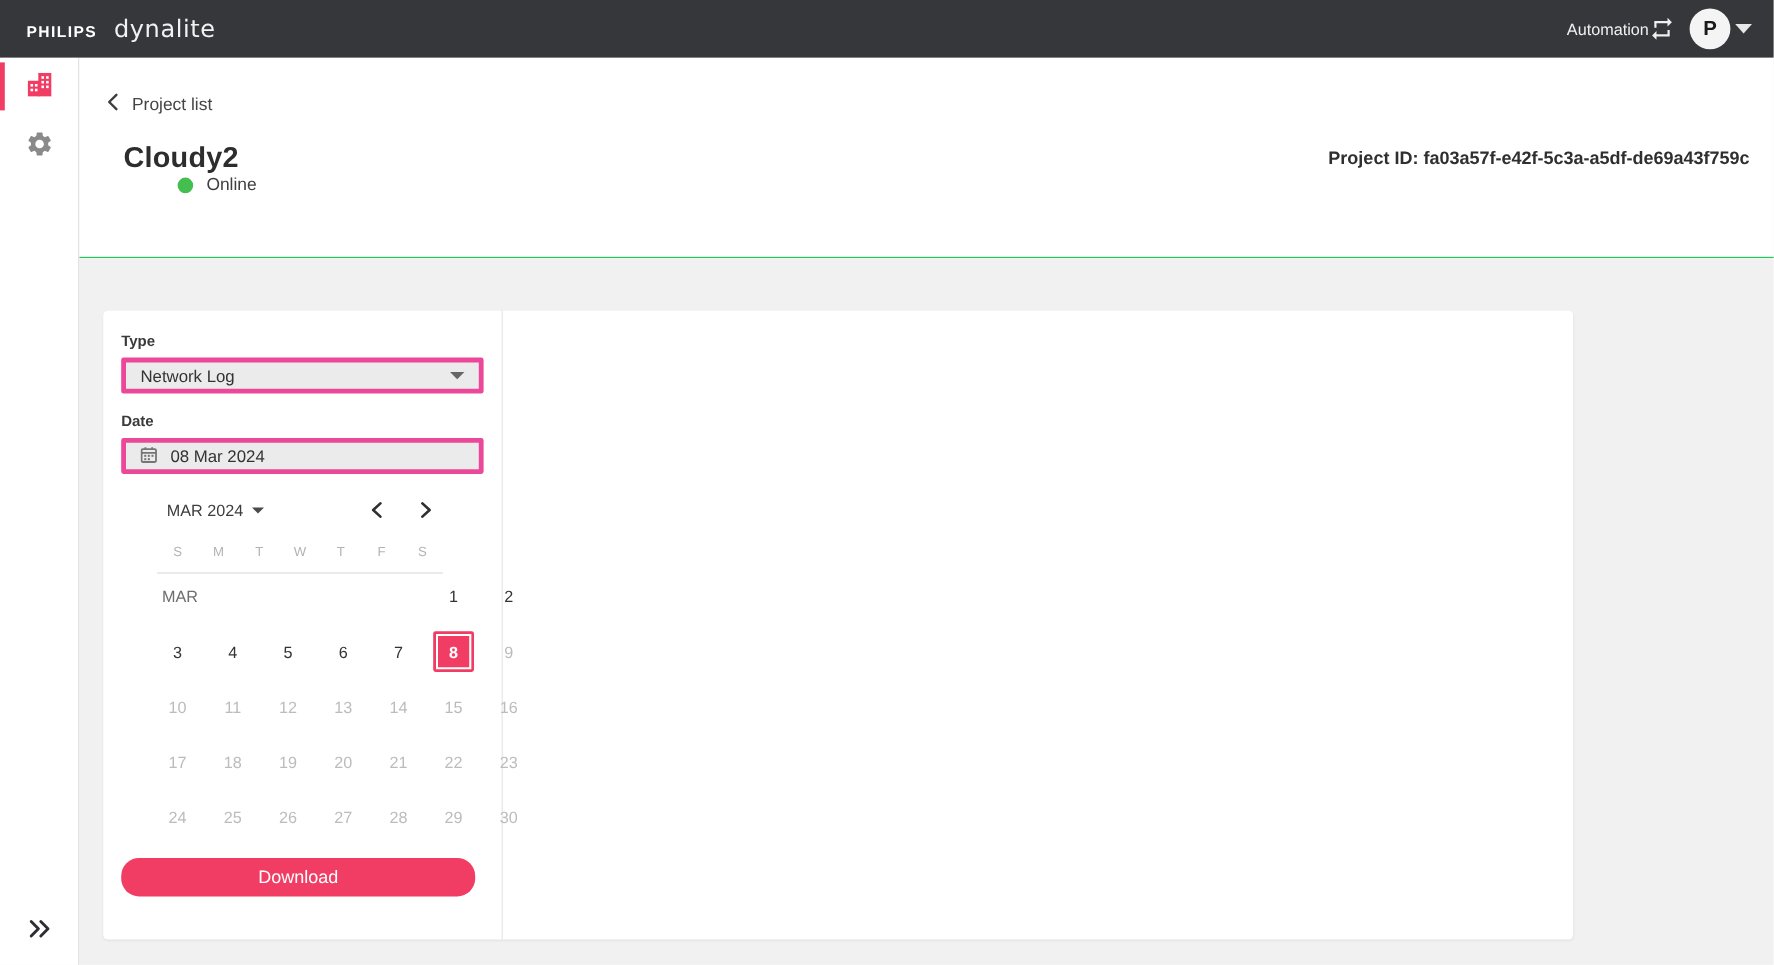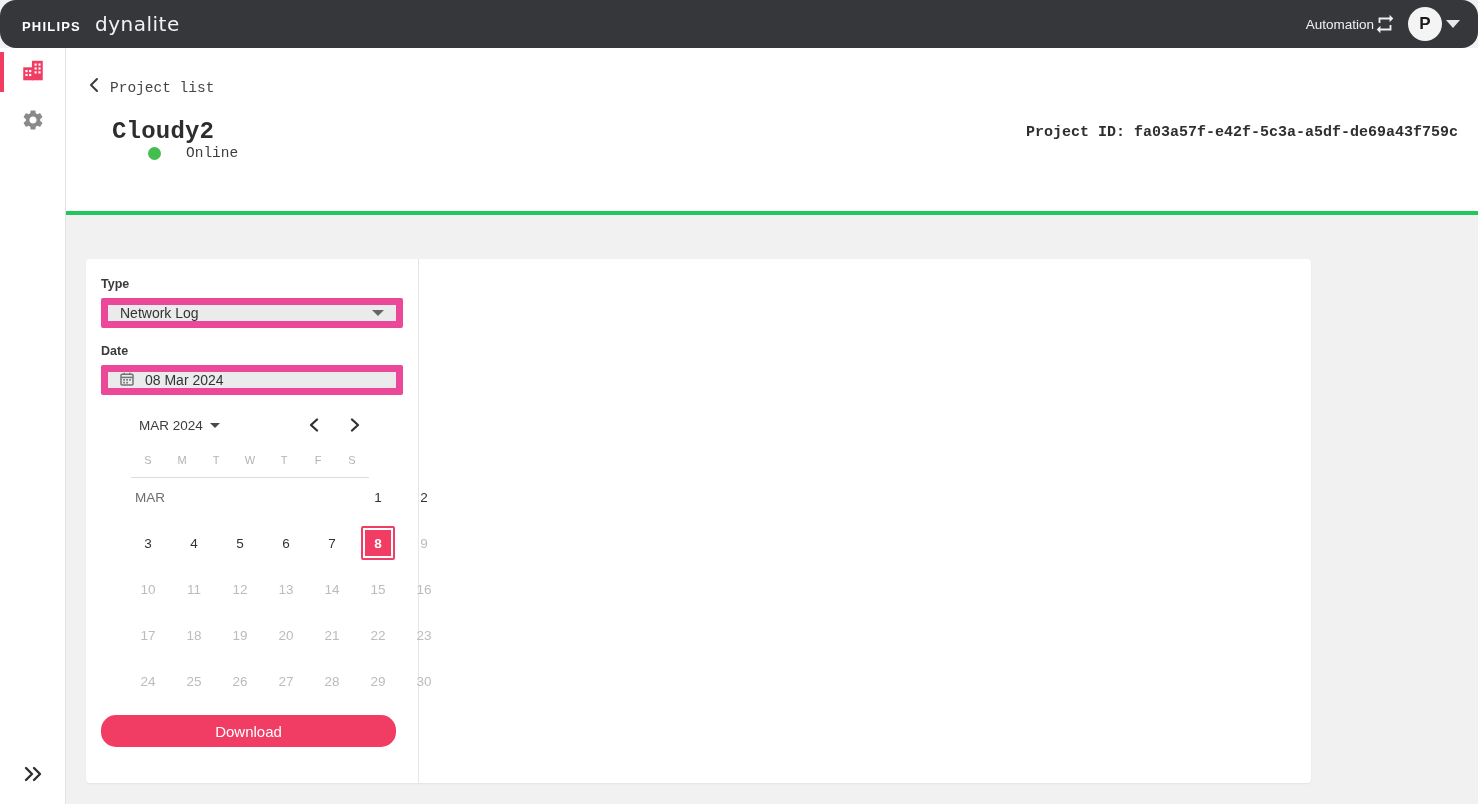--- a/index.html
+++ b/index.html
@@ -9,21 +9,21 @@
     background:#f1f1f2;
     position:relative;
     overflow:hidden;
     color:#303030;
   }
 
   
   .topbar {
     position:absolute; top:0; left:0; right:0; height:48px;
     background:#35373b; display:flex; align-items:center;
-    padding:0 18px 0 22px; z-index:20;border-radius:16px;
+    padding:0 18px 0 22px; z-index:20;
   }
   .brand { display:flex; align-items:baseline; gap:14px; }
   .brand-philips { color:#fff; font-weight:bold; font-size:13px; letter-spacing:1.2px; }
   .brand-dynalite { color:#f2f2f2; font-size:20px; font-weight:400; letter-spacing:0.5px; font-family:"DejaVu Sans", sans-serif; }
   .topbar-right { margin-left:auto; display:flex; align-items:center; gap:0; }
   .automation-label { color:#f0f0f0; font-size:13.5px; }
   .repeat-icon svg { display:block; }
   .avatar {
     width:34px; height:34px; border-radius:50%; background:#f4f4f4;
     display:flex; align-items:center; justify-content:center;
@@ -46,27 +46,27 @@
   }
   .side-item + .side-item { margin-top:2px; }
   .collapse-btn {
     position:absolute; bottom:12px; left:0; width:100%; height:32px;
     display:flex; align-items:center; justify-content:center; cursor:pointer;
   }
 
   
   .page-header {
     position:absolute; top:48px; left:66px; right:0; height:167px;
-    background:#fff; border-bottom:4px solid #22c55e;font-family:Liberation Mono, monospace;
+    background:#fff; border-bottom:1px solid #22c55e;
   }
   .back-row { position:absolute; top:29px; left:22px; display:flex; align-items:center; gap:10px; cursor:pointer; }
   .back-label { font-size:14.5px; color:#454545; }
   .title-row { position:absolute; top:70px; left:22px; display:flex; align-items:center;flex-direction:column; }
   .page-title { font-size:24px; font-weight:bold; color:#2d2d2d; letter-spacing:0.2px; }
-  .status { display:flex; align-items:center; margin-left:60px; gap:25px; }
+  .status { display:flex; align-items:center; margin-left:60px; gap:11px; }
   .status-dot { width:13px; height:13px; border-radius:50%; background:#43be4f; }
   .status-label { font-size:14.5px; color:#3e3e3e; }
   .project-id { position:absolute; top:76px; right:20px; font-size:15px; font-weight:bold; color:#2f2f2f; }
 
   .tabs { position:absolute; bottom:0; left:22px; display:flex; gap:49px; }
   .tab {
     position:relative; font-size:14px; color:#8f8f8f;
     padding:0 0 16px 0; cursor:pointer; white-space:nowrap;
   }
   .tab.active { color:#2f2f2f; font-weight:bold; }
@@ -79,21 +79,21 @@
     position:absolute; top:232px; left:86px; width:1225px; height:524px;
     background:#fff; border-radius:4px; box-shadow:0 1px 2px rgba(0,0,0,0.06);
     display:flex;
     margin-top:27px;
   }
   .filter-panel { width:333px; border-right:1px solid #e6e6e6; padding:18px 15px; position:relative; }
   .card-main { flex:1; }
 
   .field-label { font-size:12.5px; font-weight:bold; color:#3a3a3a; margin-bottom:7px; }
   .select-box, .date-box {
-    height:30px; background:#ebebeb; border:7px solid #ec4899; border-radius:2px;
+    height:30px; background:#ebebeb; border:4px solid #ec4899; border-radius:2px;
     display:flex; align-items:center; padding:0 12px; font-size:14px; color:#333;
     cursor:pointer;
   }
   .select-box { margin-bottom:16px; justify-content:space-between; }
   .select-caret {
     width:0; height:0;
     border-left:6px solid transparent; border-right:6px solid transparent;
     border-top:6px solid #666;
   }
   .date-box { gap:11px; }

